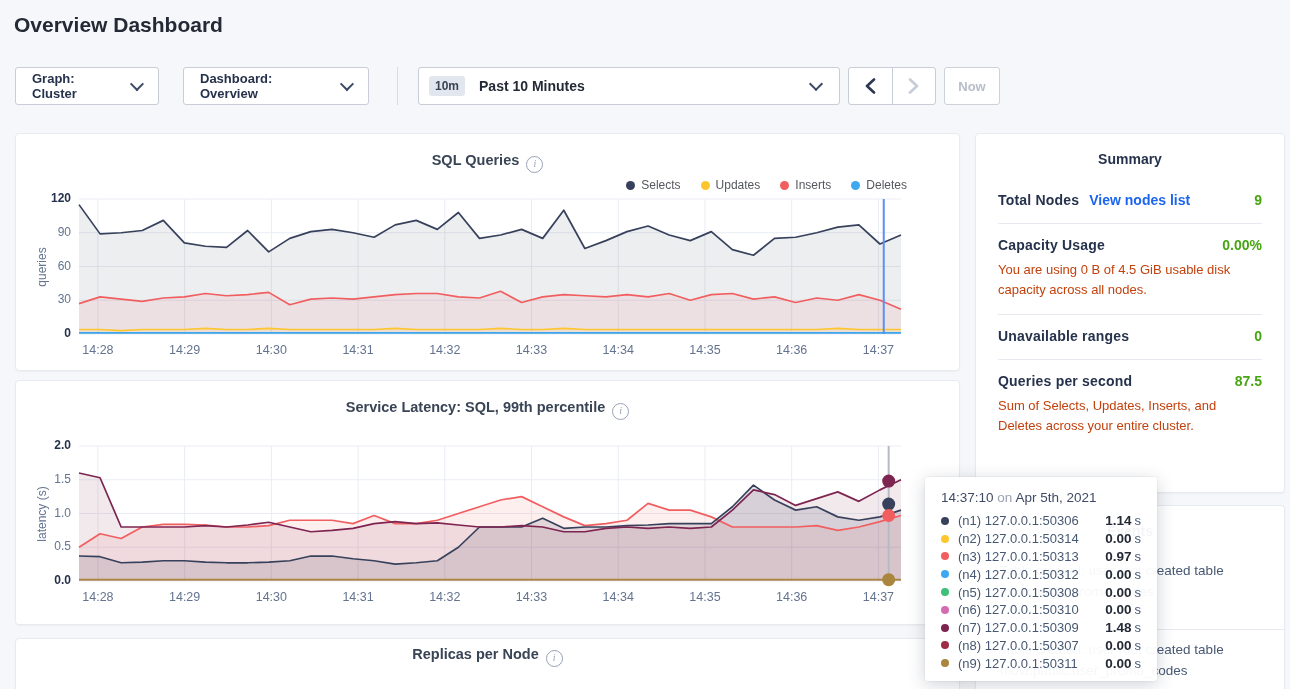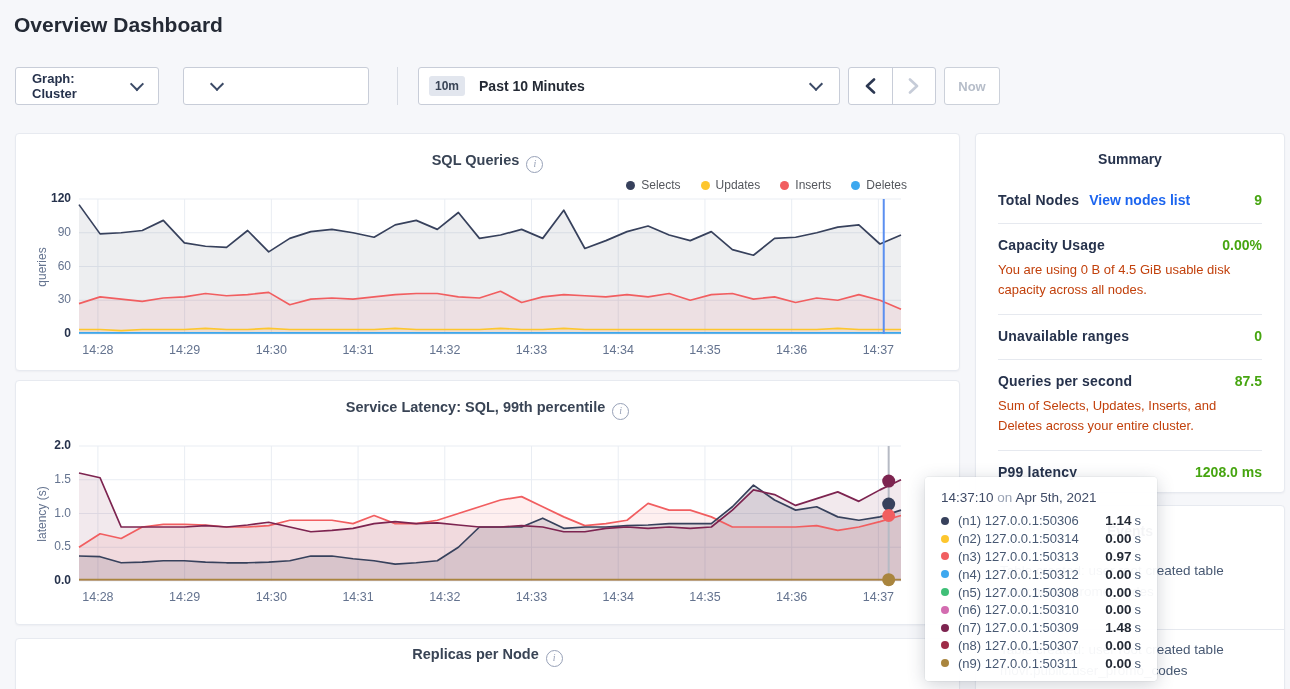--- a/index.html
+++ b/index.html
@@ -59,20 +59,21 @@
 </head>
 <body>
 
 <div class="page-title">Overview Dashboard</div>
 
 <div class="ctl" style="left:15px;width:144px;padding:0 16px;justify-content:space-between;">
   <span class="ctl-label">Graph: Cluster</span>
   <span class="chev"></span>
 </div>
 <div class="ctl" style="left:183px;width:186px;padding:0 16px;justify-content:space-between;">
+  <span class="ctl-label">Dashboard: Overview</span>
   <span class="chev"></span>
 </div>
 <div class="vdivider"></div>
 <div class="ctl" style="left:418px;width:422px;">
   <span class="badge-10m">10m</span>
   <span class="time-label">Past 10 Minutes</span>
   <span class="chev" style="margin-left:auto;margin-right:18px;"></span>
 </div>
 <div class="arrow-group">
   <div class="arrow-cell">
@@ -225,26 +226,20 @@
       <span class="srow-value">0</span>
     </div>
   </div>
   <div class="srow">
     <div class="srow-head">
       <span class="srow-label">Queries per second</span>
       <span class="srow-value">87.5</span>
     </div>
     <div class="srow-desc">Sum of Selects, Updates, Inserts, and Deletes across your entire cluster.</div>
   </div>
-  <div class="srow">
-    <div class="srow-head">
-      <span class="srow-label">P99 latency</span>
-      <span class="srow-value">1208.0 ms</span>
-    </div>
-  </div>
 </div>
 
 <div class="panel events">
   <div class="side-title">Events</div>
   <div class="event-item">Table created: user root created table movr.public.promo_codes</div>
   <div class="event-item">Table created: user root created table movr.public.user_promo_codes</div>
 </div>
 
 <div class="tooltip">
   <div class="tt-head">

